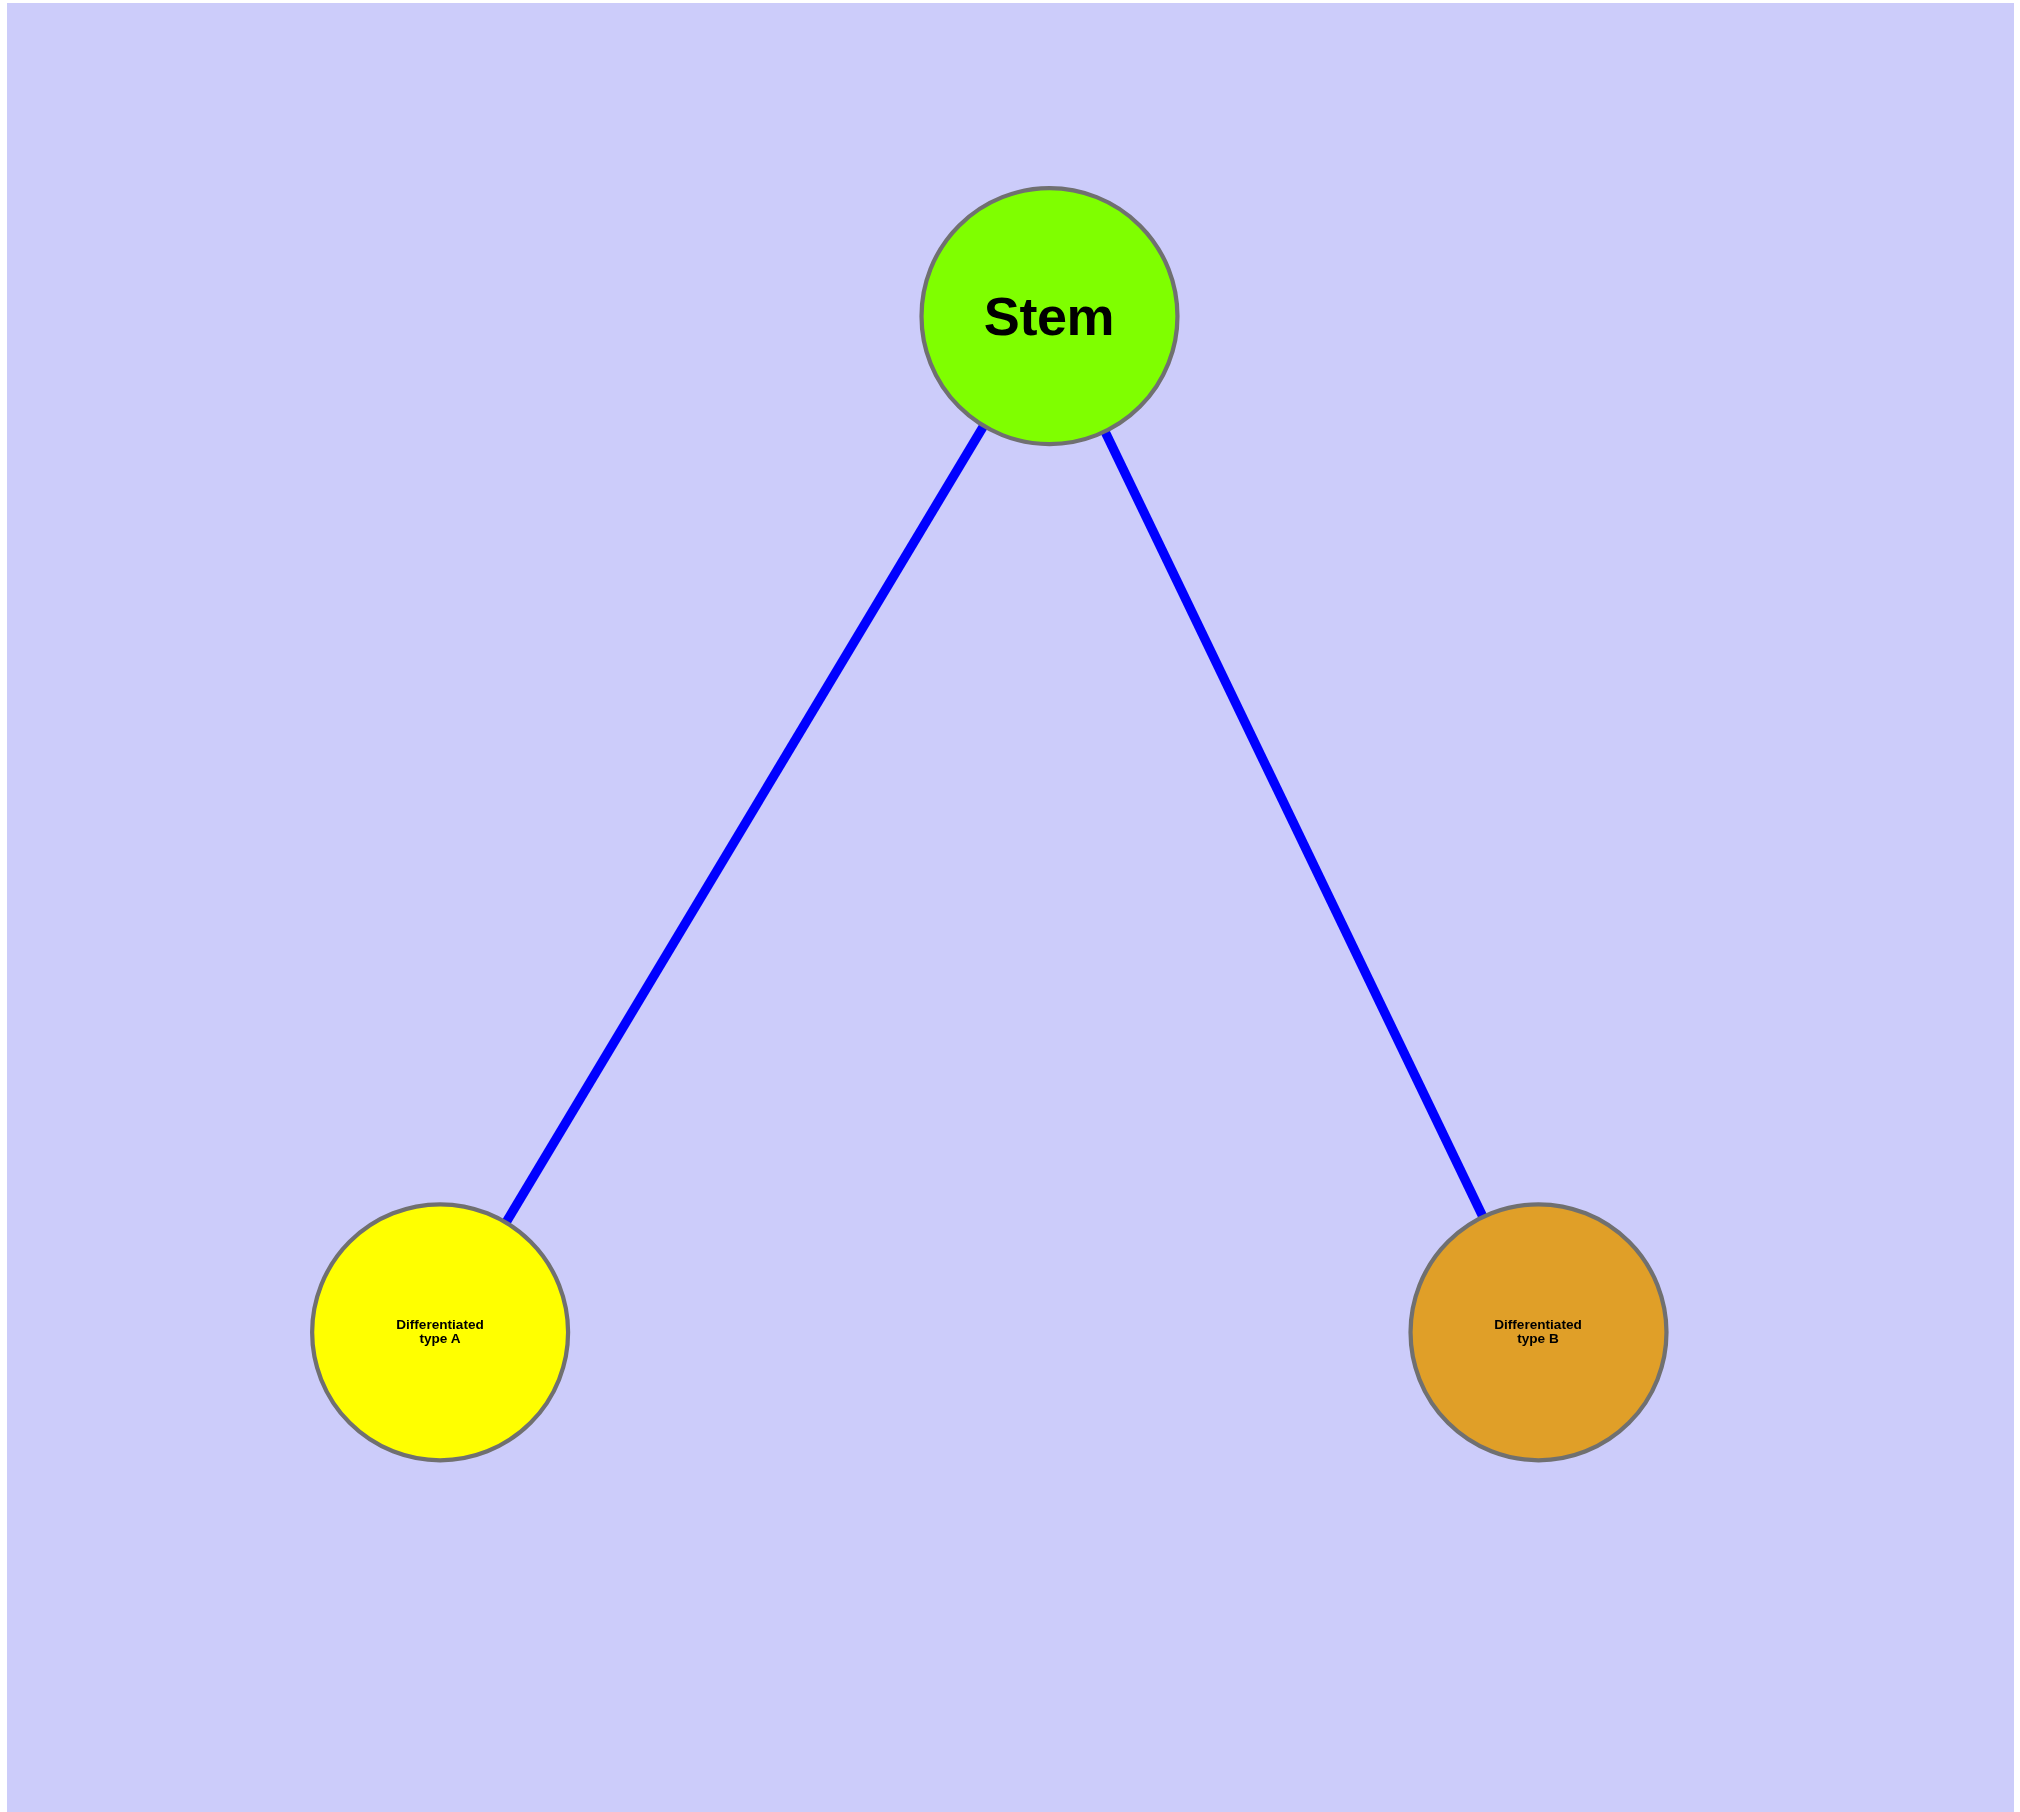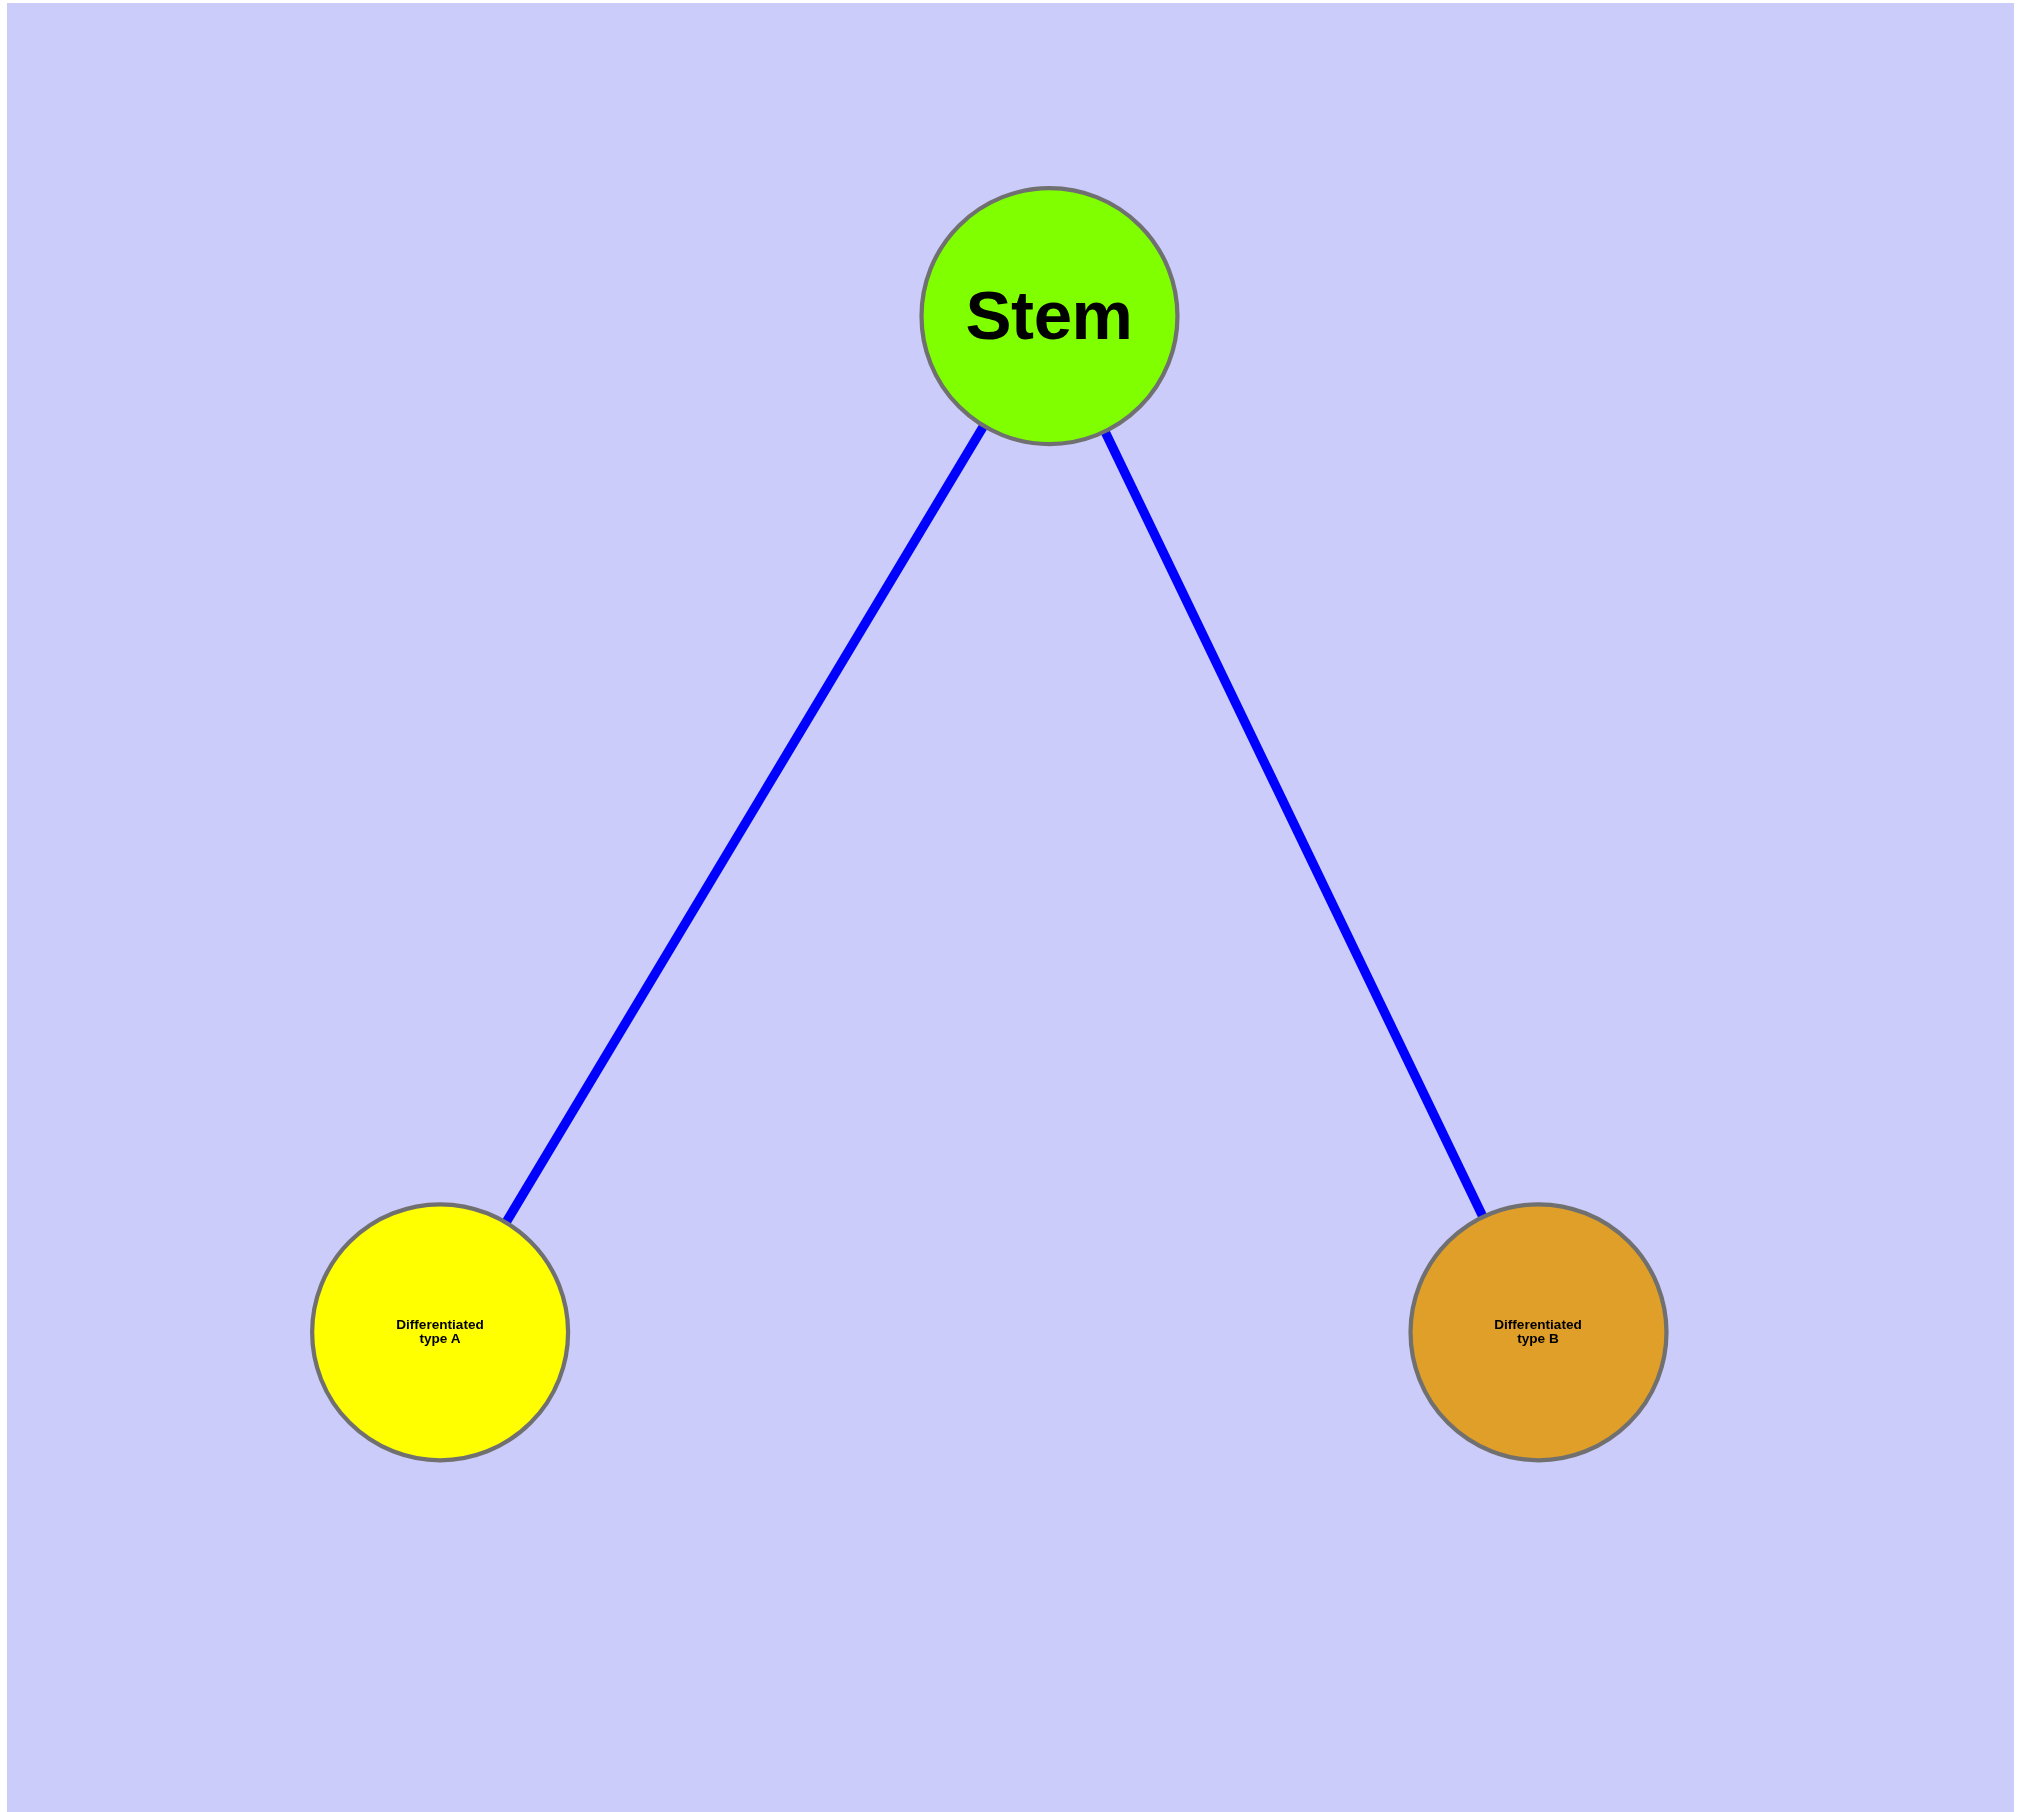--- a/index.html
+++ b/index.html
@@ -35,21 +35,21 @@
   .node-label {
     position: absolute;
     text-align: center;
     color: #000000;
     font-weight: bold;
     white-space: pre;
     line-height: 1.04;
     pointer-events: none;
     transform: translate(-50%, -50%);
   }
-  .label-stem   { font-size: 69px; letter-spacing: -0.4px; }
+  .label-stem   { font-size: 54px; letter-spacing: -0.4px; }
 </style>
 </head>
 <body>
 
 <div id="canvas">
 
   <div id="plot-area"></div>
 
   <svg id="graph-svg" viewBox="0 0 2384 2138" xmlns="http://www.w3.org/2000/svg">
     <g id="edge-layer">

